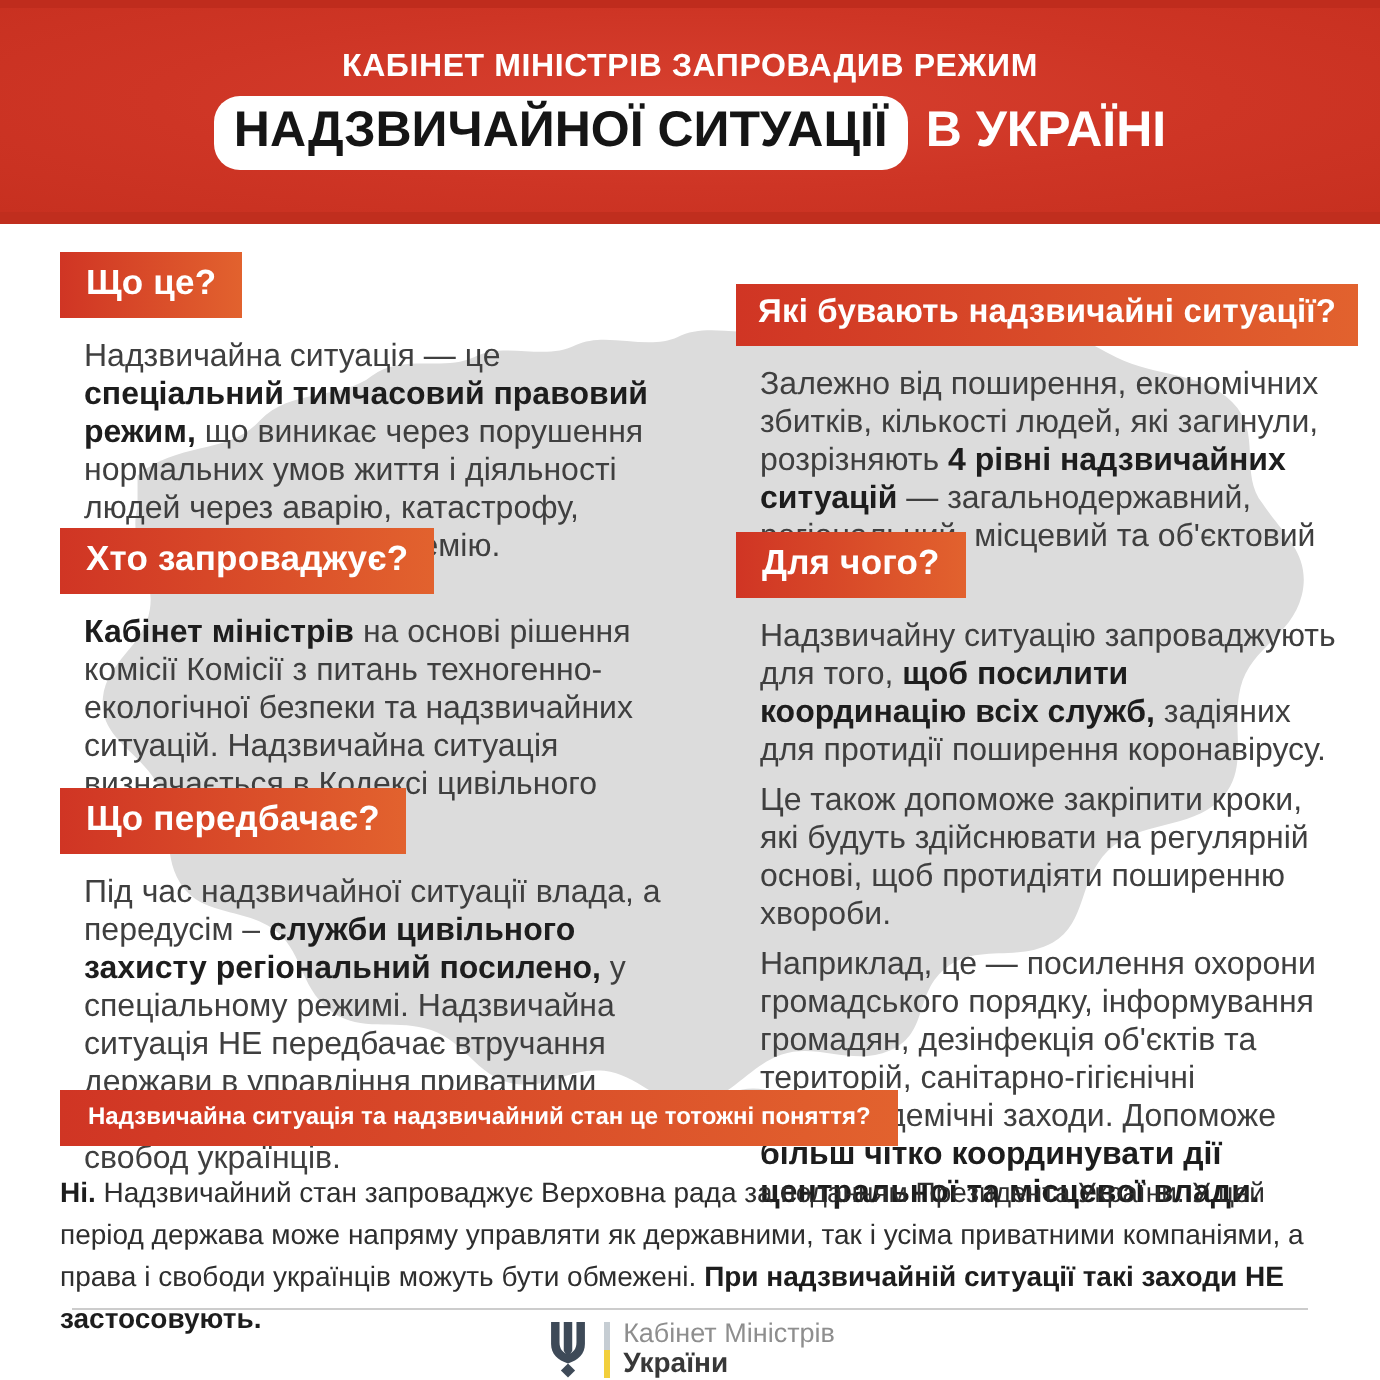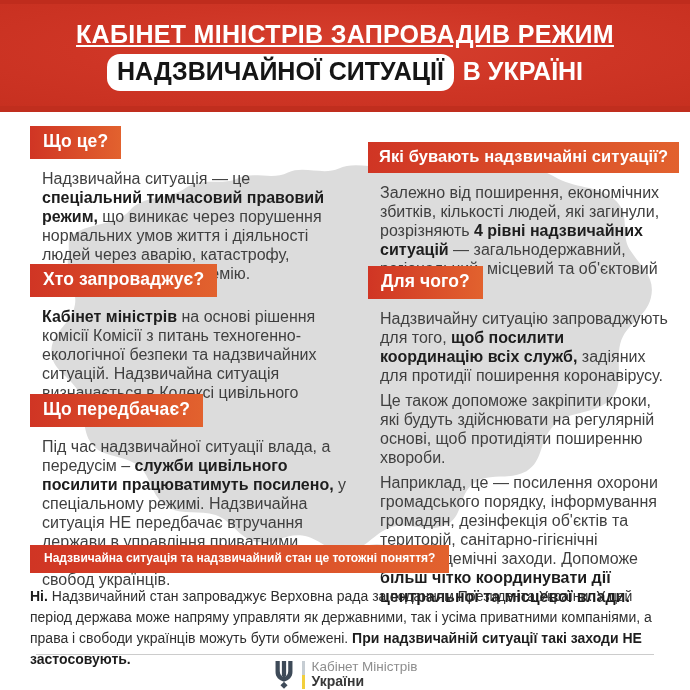--- a/index.html
+++ b/index.html
@@ -15,21 +15,21 @@
   
   .top-banner {
     position:absolute; left:0; top:0; width:690px; height:112px;
     box-sizing:border-box;
     background:radial-gradient(ellipse at 50% 45%, #d7402f 0%, #ce3525 55%, #c73020 100%);
     border-top:4px solid #bf2c1d; border-bottom:6px solid #c02e1e;
     display:flex; flex-direction:column; align-items:center; justify-content:center;
     gap:5px;
   }
   .top-banner .line1 {
-    color:#ffffff; font-weight:700; font-size:25px; letter-spacing:0.3px; white-space:nowrap;text-decoration:underline;
+    color:#ffffff; font-weight:700; font-size:16px; letter-spacing:0.3px; white-space:nowrap;
   }
   .top-banner .line2 { white-space:nowrap; font-weight:700; font-size:25px; color:#ffffff; }
   .top-banner .hl {
     background:#ffffff; color:#151515; padding:3px 10px 5px; margin-right:9px; display:inline-block;border-radius:13px;
   }
 
   
   .section { position:absolute; }
   .badge {
     display:inline-block;
@@ -101,21 +101,21 @@
     <p class="body"><span class="seg">Надзвичайна ситуація — це </span><span class="seg b">спеціальний тимчасовий правовий режим,</span><span class="seg"> що виникає через порушення нормальних умов життя і діяльності людей через аварію, катастрофу, стихійне лихо або епідемію.</span></p>
   </div>
 
   <div class="section sec-2">
     <div class="badge">Хто запроваджує?</div>
     <p class="body"><span class="seg b">Кабінет міністрів</span><span class="seg"> на основі рішення комісії Комісії з питань техногенно-екологічної безпеки та надзвичайних ситуацій. Надзвичайна ситуація визначається в Кодексі цивільного захисту.</span></p>
   </div>
 
   <div class="section sec-3">
     <div class="badge">Що передбачає?</div>
-    <p class="body"><span class="seg">Під час надзвичайної ситуації влада, а передусім – </span><span class="seg b">служби цивільного посилити працюватимуть посилено,</span><span class="seg"> у спеціальному режимі. Надзвичайна ситуація НЕ передбачає втручання держави в управління приватними компаніями чи обмеження прав та свобод українців.</span></p>
+    <p class="body"><span class="seg">Під час надзвичайної ситуації влада, а передусім – </span><span class="seg b">служби цивільного захисту регіональний посилено,</span><span class="seg"> у спеціальному режимі. Надзвичайна ситуація НЕ передбачає втручання держави в управління приватними компаніями чи обмеження прав та свобод українців.</span></p>
   </div>
 
   <div class="section sec-4">
     <div class="badge small">Які бувають надзвичайні ситуації?</div>
     <p class="body"><span class="seg">Залежно від поширення, економічних збитків, кількості людей, які загинули, розрізняють </span><span class="seg b">4 рівні надзвичайних ситуацій</span><span class="seg"> — загальнодержавний, регіональний, місцевий та об'єктовий</span></p>
   </div>
 
   <div class="section sec-5">
     <div class="badge">Для чого?</div>
     <p class="body"><span class="seg">Надзвичайну ситуацію запроваджують для того, </span><span class="seg b">щоб посилити координацію всіх служб,</span><span class="seg"> задіяних для протидії поширення коронавірусу.</span></p>

